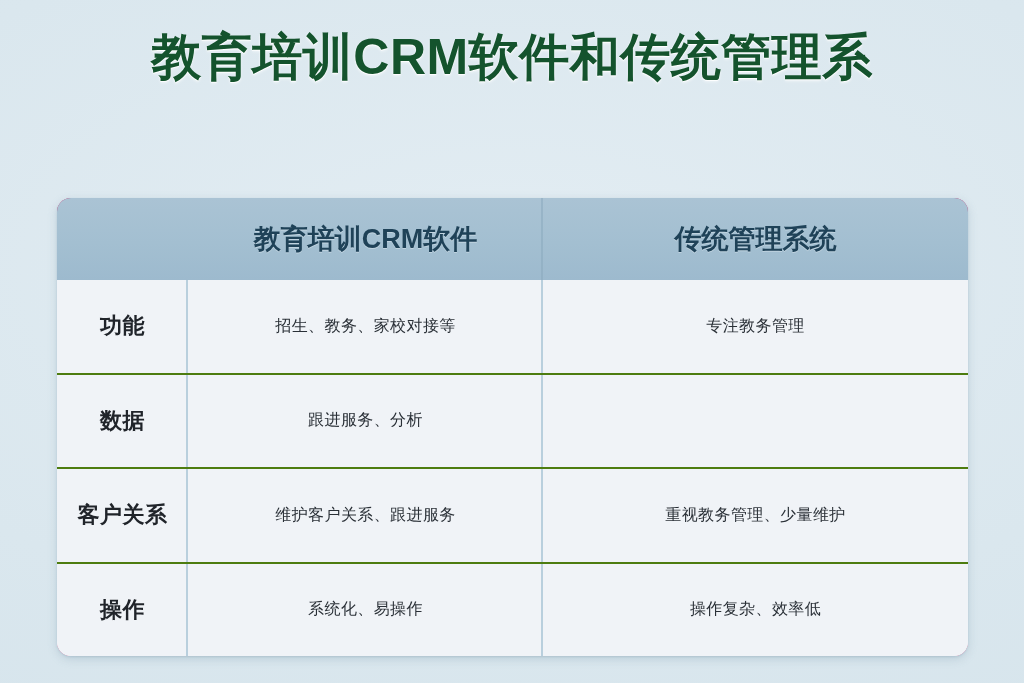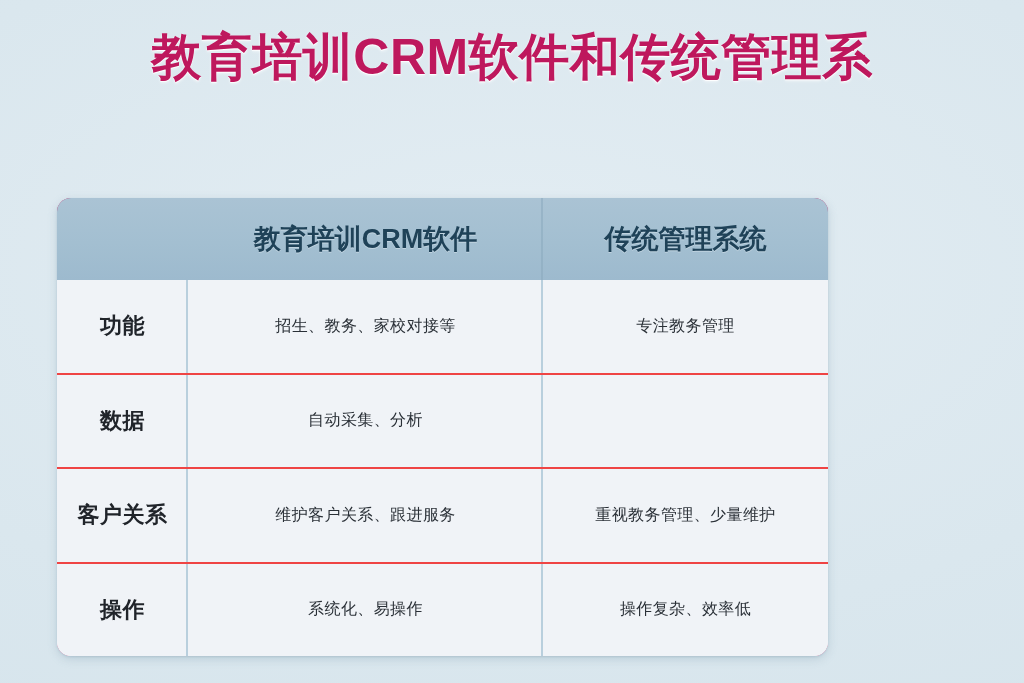--- a/index.html
+++ b/index.html
@@ -30,36 +30,36 @@
     left: 0;
     right: 0;
     top: 26px;
     text-align: center;
     padding: 0 42px;
   }
 
   .title-line {
     font-size: 50px;
     font-weight: bold;
-    color: #be185d;
+    color: #14532d;
     line-height: 1.26;
     letter-spacing: 0.5px;
     text-shadow:
        0 1px 0 rgba(255,255,255,0.85),
        0 2px 3px rgba(255,255,255,0.55),
       -1px 0 0 rgba(235,245,250,0.45);
     white-space: nowrap;
   }
 
   
   #compare-table {
     position: absolute;
     left: 57px;
     top: 198px;
-    width: 771px;
+    width: 911px;
     height: 458px;
     border-radius: 14px;
     overflow: hidden;
     box-shadow:
       0 3px 10px rgba(120,150,170,0.30),
       0 1px 2px rgba(120,150,170,0.25);
     display: flex;
     flex-direction: column;
     background: #be185d;
   }
@@ -82,21 +82,21 @@
     text-shadow: 0 1px 0 rgba(255,255,255,0.32);
     position: relative;
   }
 
   
   .t-body { flex: 1 1 auto; display: flex; flex-direction: column; }
 
   .t-row {
     display: flex;
     flex: 1 1 0;
-    border-top: 2px solid #ef4444;
+    border-top: 2px solid #4d7c0f;
     background: #f0f3f7;
   }
   .t-row:first-child { border-top: none; }
 
   .t-row .cell {
     display: flex;
     align-items: center;
     justify-content: center;
     color: #282d33;
     font-size: 22px;
@@ -167,21 +167,21 @@
       <div class="cell col-legacy">
         <span class="value-text">专注教务管理</span>
       </div>
     </div>
 
     <div class="t-row">
       <div class="cell col-label">
         <span class="label-text">数据</span>
       </div>
       <div class="cell col-crm">
-        <span class="value-text">自动采集、分析</span>
+        <span class="value-text">跟进服务、分析</span>
       </div>
     </div>
 
     <div class="t-row">
       <div class="cell col-label">
         <span class="label-text">客户关系</span>
       </div>
       <div class="cell col-crm">
         <span class="value-text">维护客户关系、跟进服务</span>
       </div>

